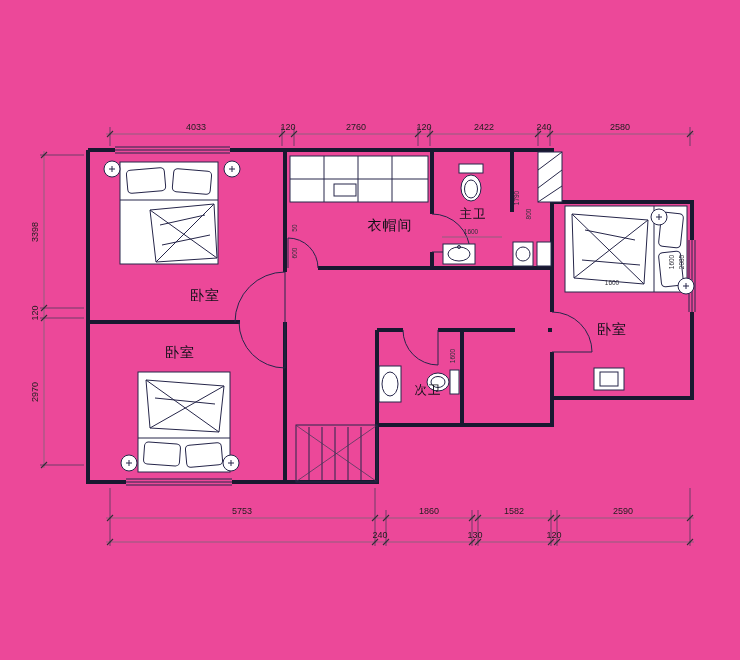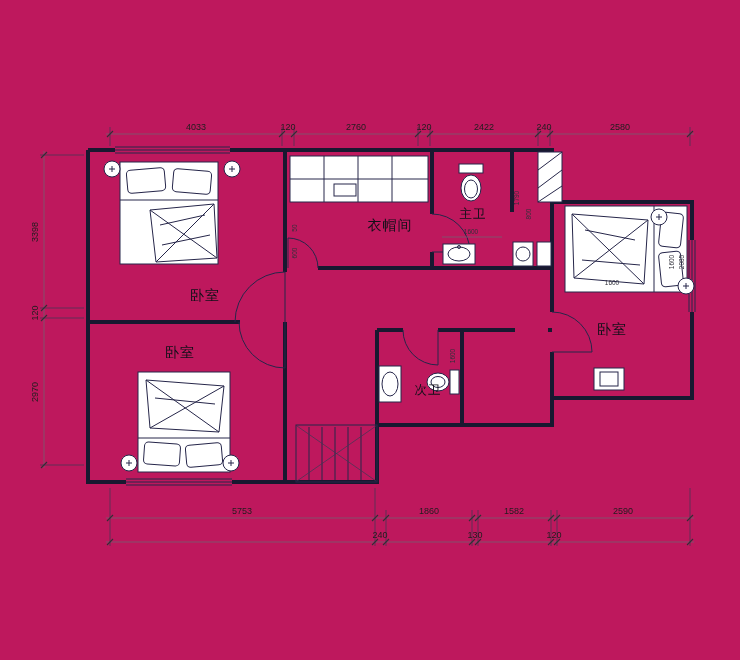--- a/index.html
+++ b/index.html
@@ -1,16 +1,16 @@
 <!DOCTYPE html>
 <html><head>
 <meta charset="utf-8">
 <style>
   html,body{margin:0;padding:0;background:#ffffff;}
-  .canvas{position:relative;width:740px;height:660px;background:#be185d;overflow:hidden;
+  .canvas{position:relative;width:740px;height:660px;background:#ec4899;overflow:hidden;
           font-family:"Liberation Sans", sans-serif;}
   svg{display:block;}
   text{font-family:"Liberation Sans", sans-serif;fill:#1e1e1e;}
   .dimtxt{font-size:9px;fill:#1e1e1e;}
   .dimtxt-s{font-size:6.5px;fill:#30303a;}
   .roomtxt{font-size:14px;fill:#101018;letter-spacing:1px;}
   .roomtxt-s{font-size:12.5px;fill:#101018;letter-spacing:1px;}
   .wall{stroke:#181830;stroke-width:4;fill:none;stroke-linecap:butt;}
   .thin{stroke:#26264a;stroke-width:1;fill:none;}
   .thin-f{stroke:#26264a;stroke-width:1;fill:#ffffff;}

